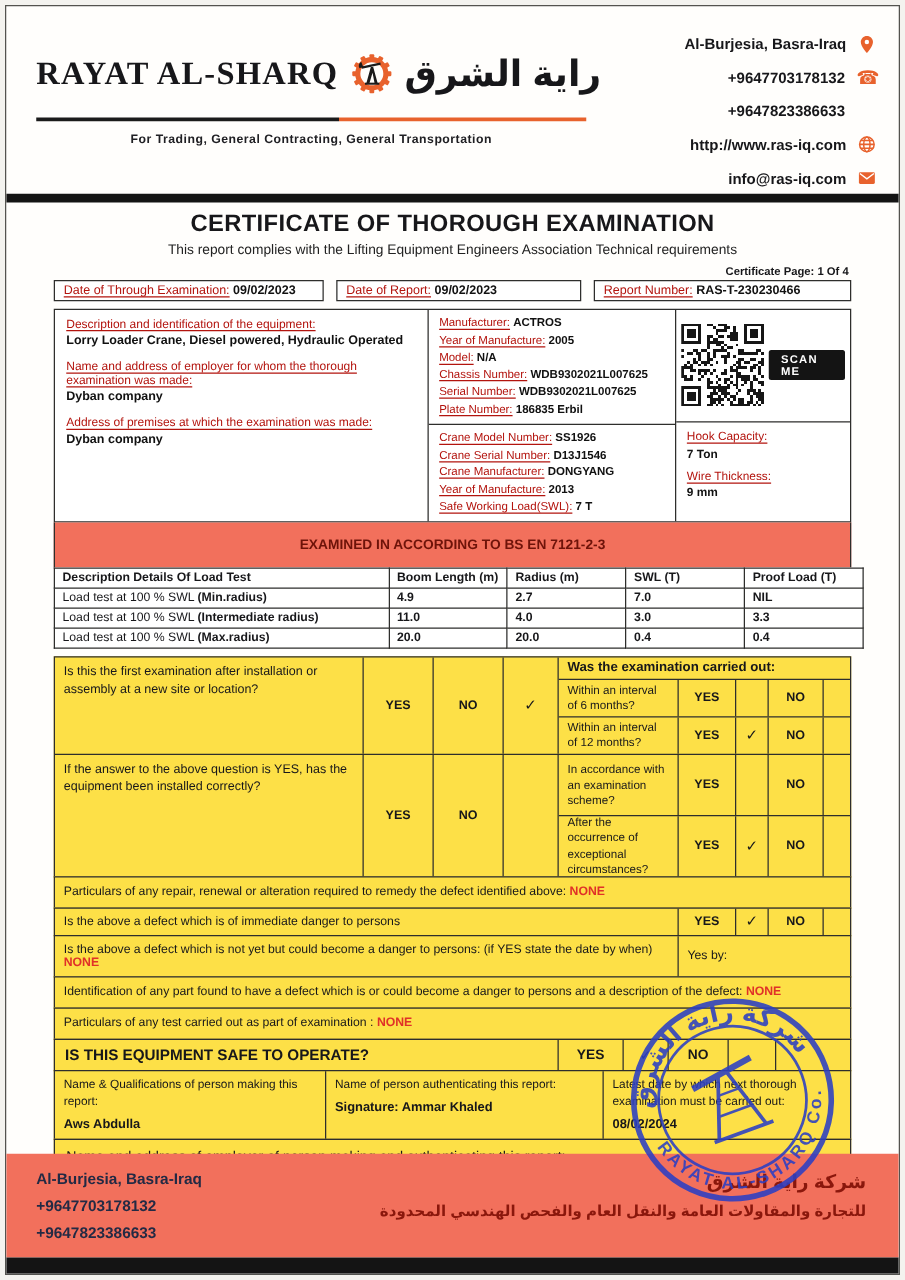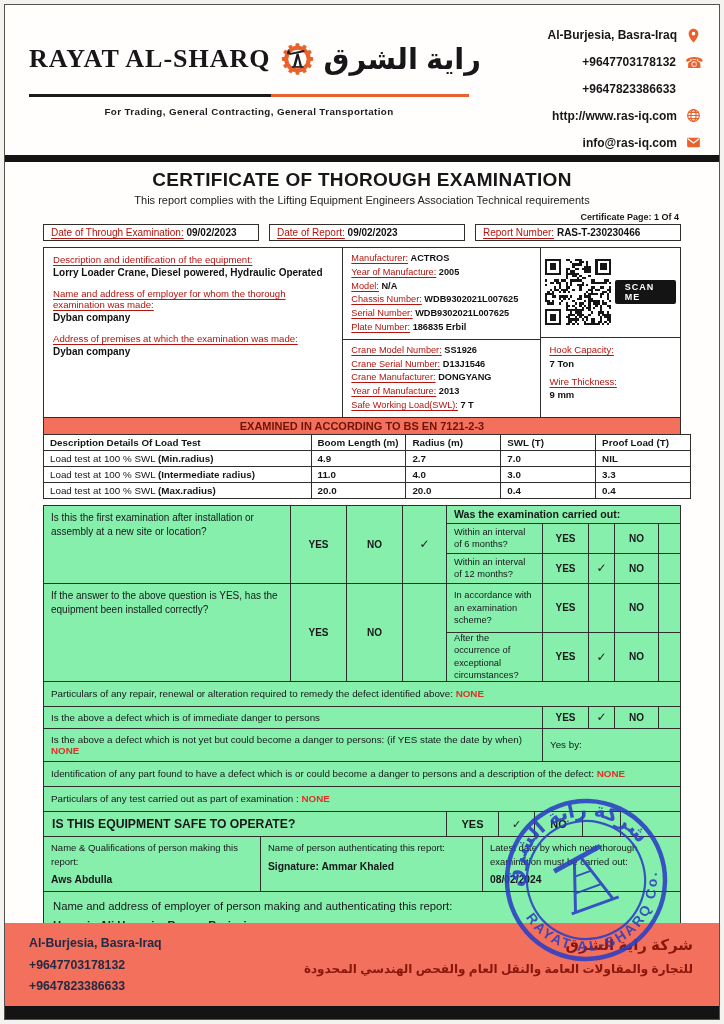--- a/index.html
+++ b/index.html
@@ -45,28 +45,28 @@
   .col-specs { width:212px; border-left:1px solid #2e2e2c; display:flex; flex-direction:column; }
   .spec-group { padding:4px 8px; font-size:9.2px; line-height:1.5; }
   .spec-group.vehicle { border-bottom:1px solid #2e2e2c; flex:1; }
   .col-side { flex:1; border-left:1px solid #2e2e2c; display:flex; flex-direction:column; }
   .qr-wrap { border-bottom:1px solid #2e2e2c; padding:5px 4px 6px; display:flex; align-items:center; gap:3px; }
   .scanme { background:#141414; color:#fff; font-size:9px; font-weight:bold; letter-spacing:1px; padding:2px 10px; border-radius:2px; }
   .hook-wrap { padding:5px 8px; font-size:9.5px; line-height:1.45; }
   .hook-wrap .bold-val { display:block; margin-bottom:4px; }
 
   
-  .banner { margin:0 38px; border-left:1px solid #2e2e2c; border-right:1px solid #2e2e2c; background:#f2705c; color:#6e1309; font-weight:bold; font-size:11px; text-align:center; padding:2px 0; }
+  .banner { margin:0 38px; border-left:1px solid #2e2e2c; border-right:1px solid #2e2e2c; background:#f2705c; color:#6e1309; font-weight:bold; font-size:11px; text-align:center; padding:12px 0; }
   table.load-table { border-collapse:collapse; margin:0 38px; width:648px; background:#fff; }
   .load-table th, .load-table td { border:1px solid #2e2e2c; font-size:9.8px; text-align:left; padding:2px 6px; vertical-align:top; }
   .load-table td.num { font-weight:bold; }
 
   
   .form-stack { margin:6px 38px 0; }
-  .stk { border:1px solid #2e2e2c; margin-top:-1px; background:#86efac; }
+  .stk { border:1px solid #2e2e2c; margin-top:-1px; background:#fde047; }
   .stk:first-child { margin-top:0; }
 
   .qrow { display:flex; }
   .qrow + .qrow { border-top:1px solid #2e2e2c; }
   .qleft { width:402px; display:flex; }
   .qleft .qtext { flex:1; padding:5px 7px; font-size:10px; line-height:1.4; }
   .cell { display:flex; align-items:center; justify-content:center; font-weight:bold; font-size:10px; border-left:1px solid #2e2e2c; }
   .qleft .yn { flex:0 0 56px; }
   .qleft .ck { flex:0 0 44px; font-size:12px; }
   .qright { flex:1; border-left:1px solid #2e2e2c; display:flex; flex-direction:column; }

